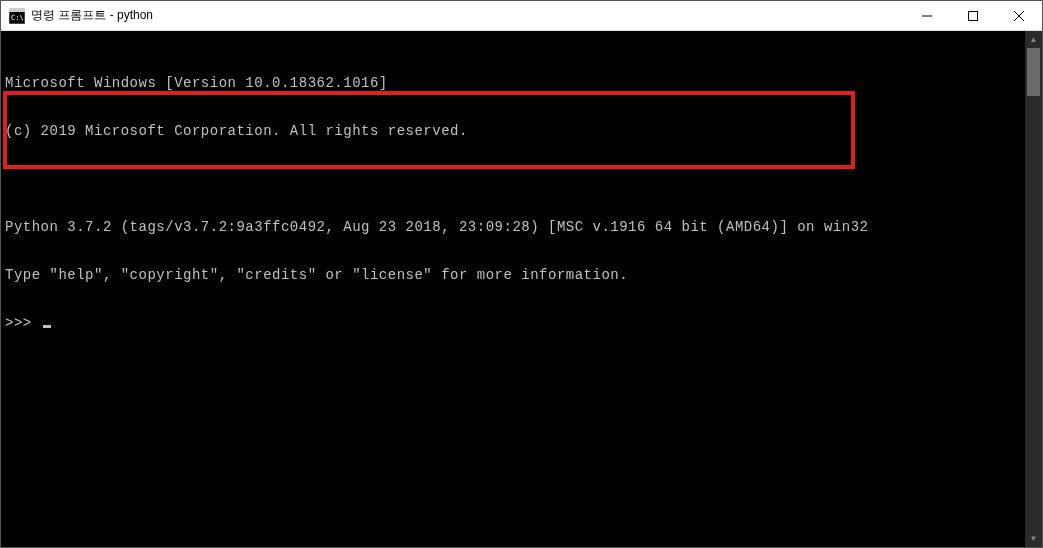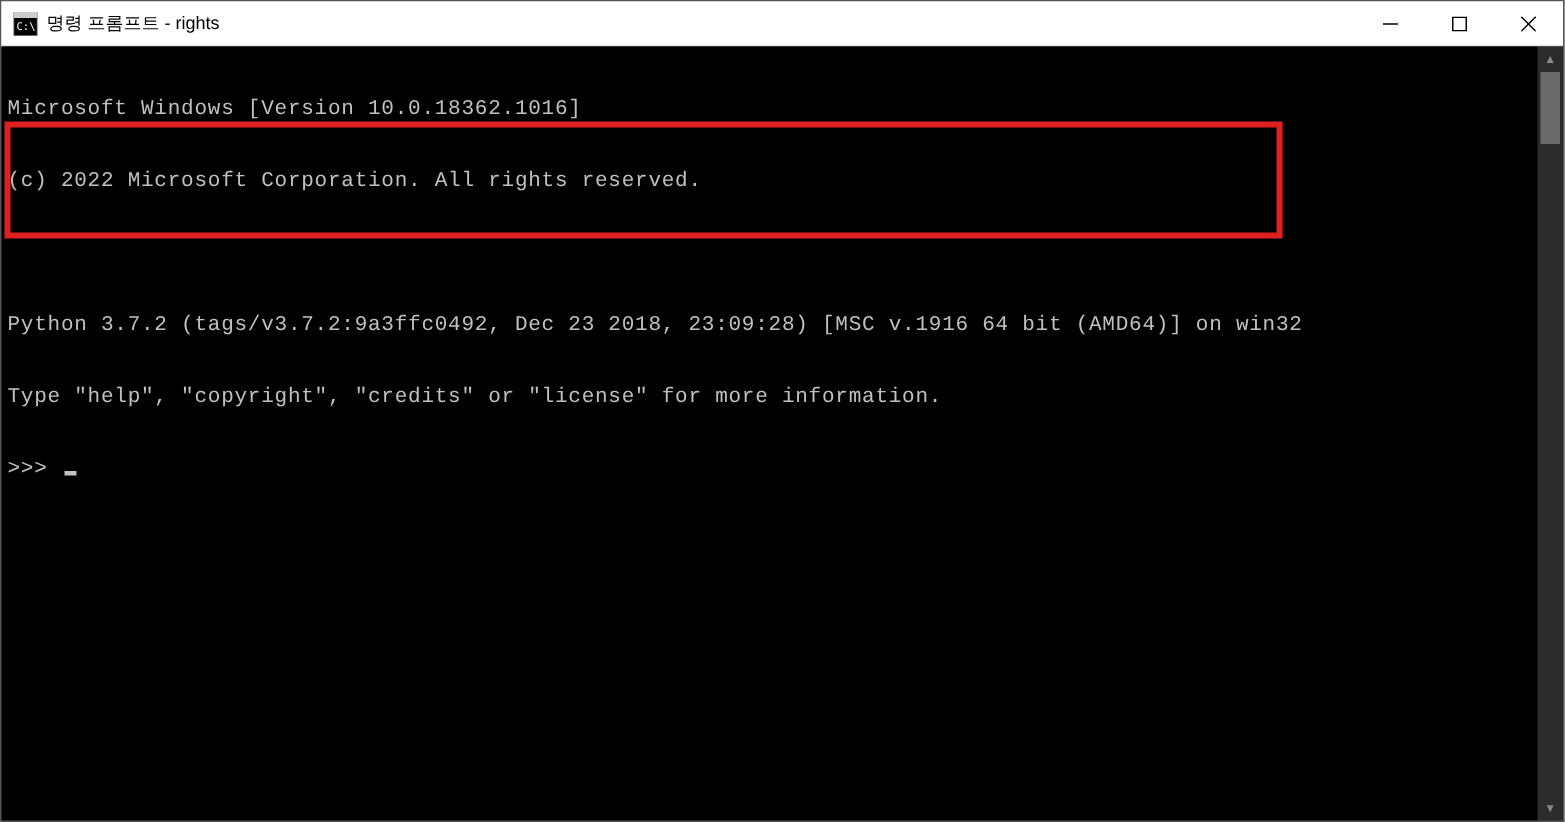--- a/index.html
+++ b/index.html
@@ -80,20 +80,21 @@
       flex: 1;
       background: #000;
       color: #c0c0c0;
       font-family: "Consolas", "Courier New", monospace;
       font-size: 14px;
       line-height: 16px;
       white-space: pre;
       padding: 2px 4px;
       position: relative;
       letter-spacing: 0.5px;
+      margin-top: 10px;
     }
     .terminal .line {
       display: block;
       min-height: 16px;
     }
     .highlight-box {
       position: absolute;
       border: 4px solid #e02020;
       pointer-events: none;
       left: 2px;
@@ -143,21 +144,21 @@
 
 <div class="window">
   <div class="titlebar">
     <span class="app-icon">
       <svg viewBox="0 0 16 16">
         <rect x="0" y="0" width="16" height="16" fill="#000" stroke="#888" stroke-width="1"></rect>
         <rect x="0" y="0" width="16" height="4" fill="#ccc"></rect>
         <text x="2" y="12" font-size="7" fill="#fff" font-family="monospace">C:\</text>
       </svg>
     </span>
-    <span class="title-text">명령 프롬프트 - rights</span>
+    <span class="title-text">명령 프롬프트 - python</span>
     <div class="win-controls">
       <div class="win-btn">
         <svg viewBox="0 0 10 10">
             <line x1="0" y1="5" x2="10" y2="5"></line>
           </svg>
       </div>
       <div class="win-btn">
         <svg viewBox="0 0 10 10">
             <rect x="0.5" y="0.5" width="9" height="9"></rect>
           </svg>
@@ -166,23 +167,23 @@
         <svg viewBox="0 0 10 10">
             <line x1="0" y1="0" x2="10" y2="10"></line>
             <line x1="10" y1="0" x2="0" y2="10"></line>
           </svg>
       </div>
     </div>
   </div>
   <div class="terminal-wrap">
     <div class="terminal">
       <span class="line">Microsoft Windows [Version 10.0.18362.1016]</span>
-      <span class="line">(c) 2022 Microsoft Corporation. All rights reserved.</span>
+      <span class="line">(c) 2019 Microsoft Corporation. All rights reserved.</span>
       <span class="line"></span>
-      <span class="line">Python 3.7.2 (tags/v3.7.2:9a3ffc0492, Dec 23 2018, 23:09:28) [MSC v.1916 64 bit (AMD64)] on win32</span>
+      <span class="line">Python 3.7.2 (tags/v3.7.2:9a3ffc0492, Aug 23 2018, 23:09:28) [MSC v.1916 64 bit (AMD64)] on win32</span>
       <span class="line">Type "help", "copyright", "credits" or "license" for more information.</span>
       <span class="line"><span>&gt;&gt;&gt; </span><span class="cursor"></span></span>
       <div class="highlight-box"></div>
     </div>
     <div class="scrollbar">
       <div class="arrow up">▲</div>
       <div class="thumb"></div>
       <div class="arrow down">▼</div>
     </div>
   </div>

